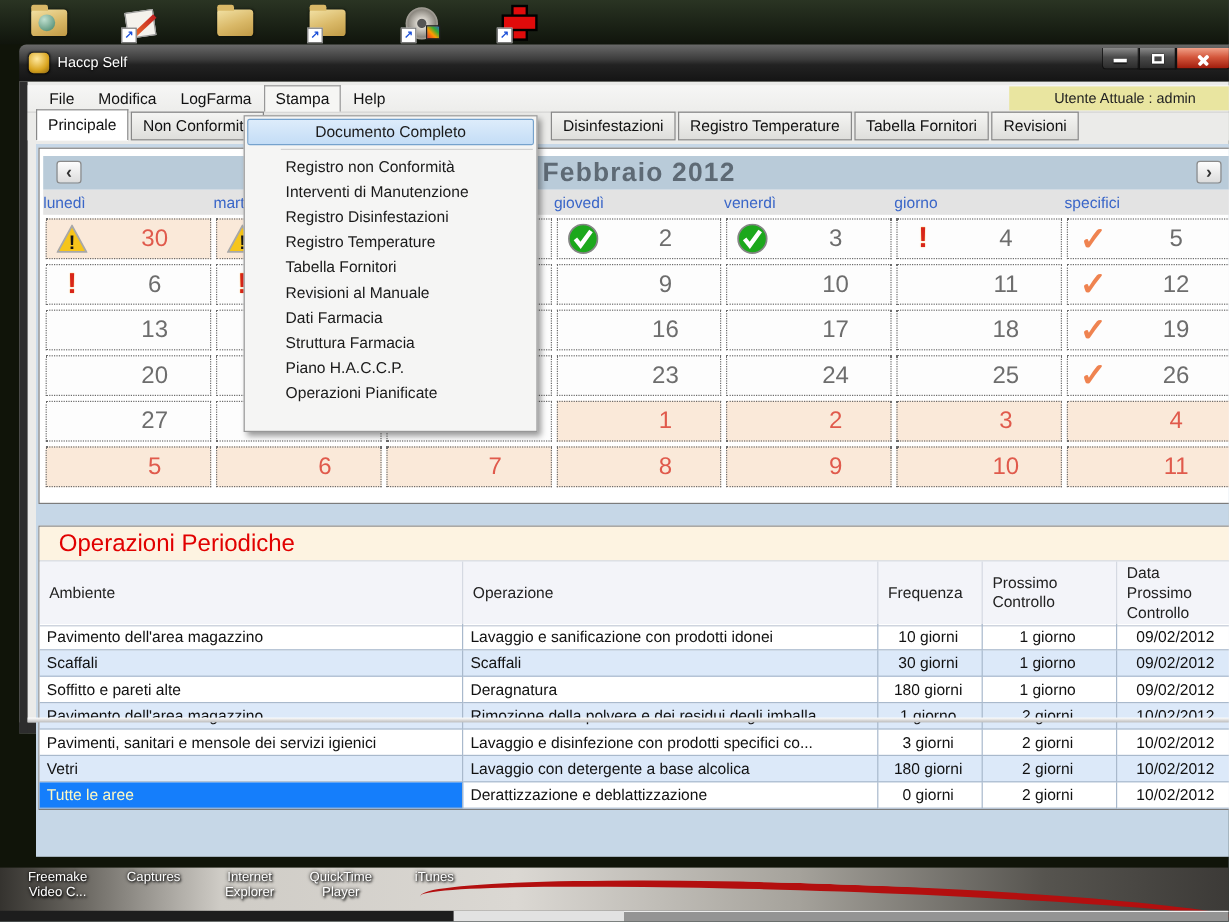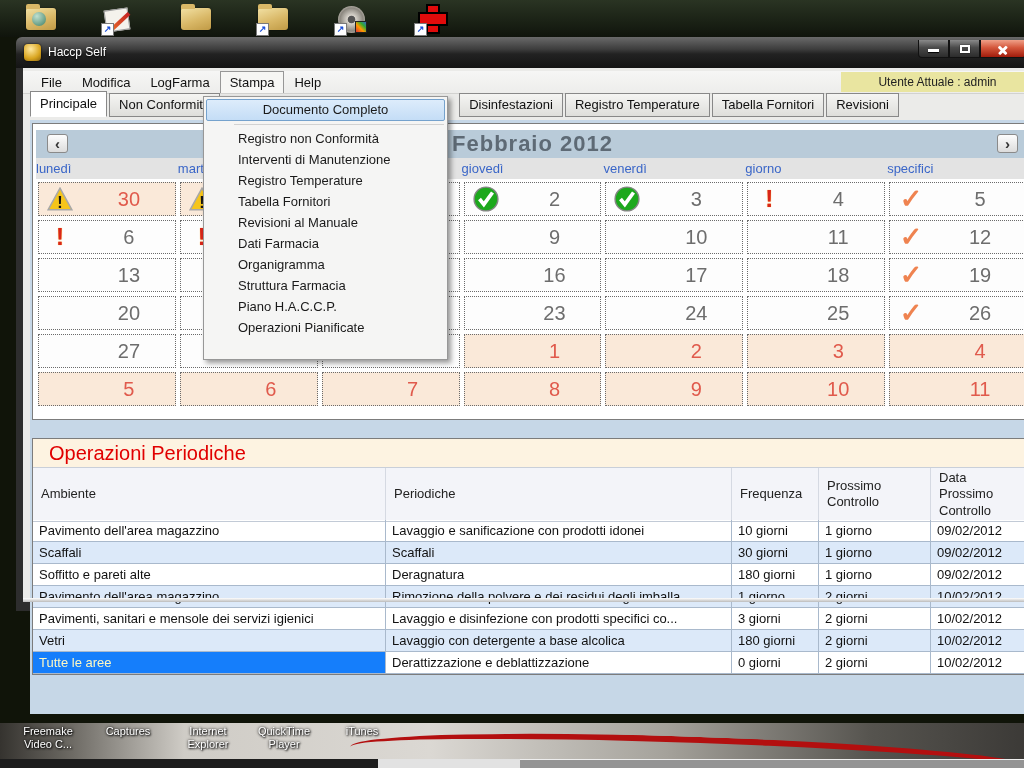--- a/index.html
+++ b/index.html
@@ -97,21 +97,21 @@
   .op-title { height:28px; background:#fdf3e1; color:#e10000; font-size:20px; line-height:28px; padding-left:16px; }
   .tbl { border-top:1px solid #c9cfd9; }
   .thead { display:grid; grid-template-columns:353px 346px 87px 112px auto; height:52px; background:#f3f4f9; }
   .th { border-right:1px solid #d5d9e2; border-bottom:1px solid #c2cad6; font-size:13px; color:#222;
     display:flex; align-items:center; padding:2px 8px; line-height:1.25; }
   .trow { display:grid; grid-template-columns:353px 346px 87px 112px auto; height:22px; }
   .trow:nth-child(odd) { background:#fff; }
   .trow:nth-child(even) { background:#dce9f9; }
   .td { border-right:1px solid #a9b9cc; border-bottom:1px solid #a9b9cc; font-size:13px; color:#111;
     padding:0 6px; line-height:21px; white-space:nowrap; overflow:hidden; }
-  .td.num { text-align:left; padding-right:9px; }
+  .td.num { text-align:center; padding-right:9px; }
   .td.sel { background:#157efb; color:#fef9c3; }
 
   
   .dropdown { position:absolute; left:203px; top:96px; width:245px; background:#f5f5f4;
     border:1px solid #979797; box-shadow:3px 3px 5px rgba(0,0,0,.4); z-index:99; padding-bottom:21px; }
   .dd-item { height:21px; line-height:21px; font-size:13px; color:#1a1a1a; padding-left:34px; white-space:nowrap; }
   .dd-item.hl { margin:2px; height:22px; line-height:20px; text-align:center; padding-left:0;
     background:linear-gradient(180deg,#ddecfb,#c4ddf6); border:1px solid #75a2cd; border-radius:2px; }
   .dd-sep { margin:3px 3px 3px 30px; border-top:1px solid #d2d2d2; }
 
@@ -386,21 +386,21 @@
               <span class="cal-num">11</span>
             </div>
           </div>
       </div>
 
       <div class="op-panel">
         <div class="op-title">Operazioni Periodiche</div>
         <div class="tbl">
           <div class="thead" id="tbl-head">
               <div class="th">Ambiente</div>
-              <div class="th">Periodiche</div>
+              <div class="th">Operazione</div>
               <div class="th">Frequenza</div>
               <div class="th">Prossimo Controllo</div>
               <div class="th">Data Prossimo Controllo</div>
             </div>
           <div id="tbl-body">
               <div class="trow">
                 <div class="td">Pavimento dell'area magazzino</div>
                 <div class="td">Lavaggio e sanificazione con prodotti idonei</div>
                 <div class="td num">10 giorni</div>
                 <div class="td num">1 giorno</div>
@@ -454,25 +454,25 @@
 
     </div>
   </div>
 </div>
 
 <div class="dropdown" id="dropdown">
     <div class="dd-item hl">Documento Completo</div>
     <div class="dd-sep"></div>
     <div class="dd-item">Registro non Conformità</div>
     <div class="dd-item">Interventi di Manutenzione</div>
+    <div class="dd-item">Registro Disinfestazioni</div>
     <div class="dd-item">Registro Temperature</div>
     <div class="dd-item">Tabella Fornitori</div>
     <div class="dd-item">Revisioni al Manuale</div>
     <div class="dd-item">Dati Farmacia</div>
-    <div class="dd-item">Organigramma</div>
     <div class="dd-item">Struttura Farmacia</div>
     <div class="dd-item">Piano H.A.C.C.P.</div>
     <div class="dd-item">Operazioni Pianificate</div>
   </div>
 
 <div class="desktop-bottom">
   <div class="red-arc"></div>
   <div id="desktop-labels">
       <div class="dlabel" style="left: 8px;">
         <div>Freemake</div>

